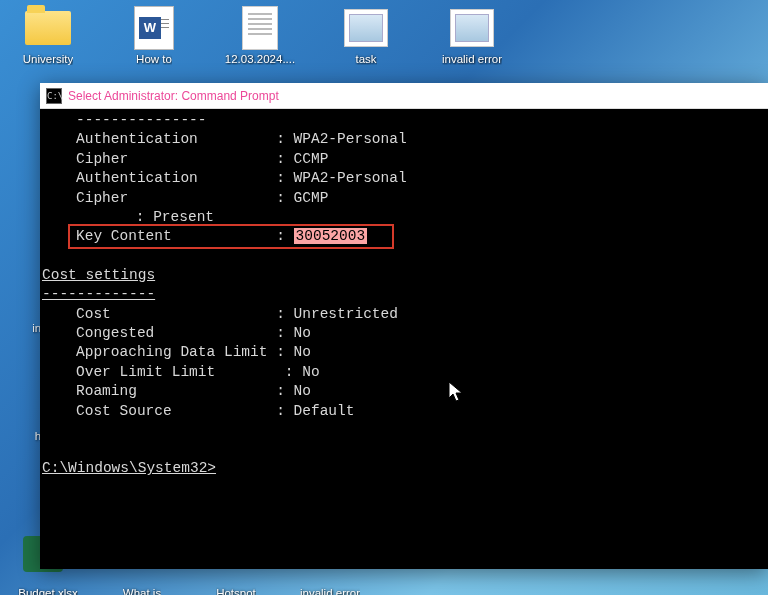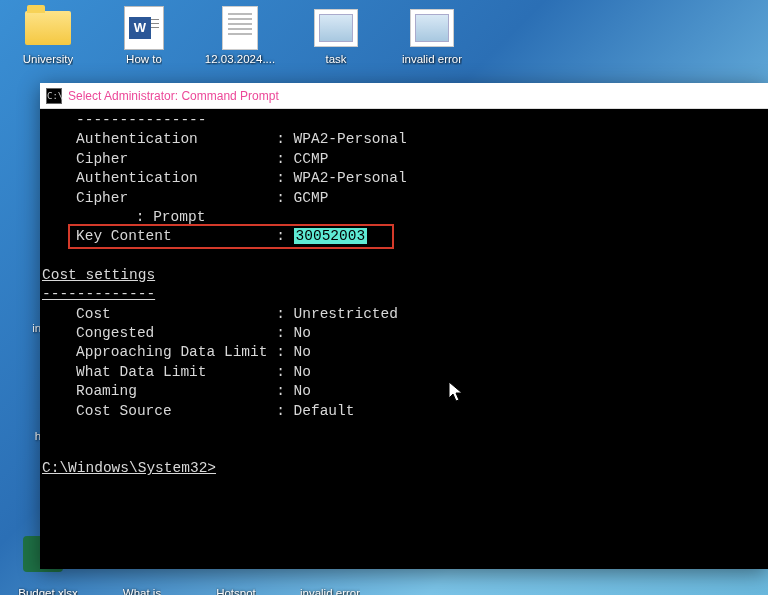--- a/index.html
+++ b/index.html
@@ -9,21 +9,21 @@
     height: 595px;
     background: linear-gradient(135deg, #3a8fd4 0%, #2b6fb5 40%, #7bc4e8 75%, #6ab8dd 100%);
     font-family: "Segoe UI", Arial, sans-serif;
     position: relative;
     overflow: hidden;
   }
 
   
   .desktop-icons {
     display: flex;
-    gap: 20px;
+    gap: 30px;
     padding: 6px 10px 0 10px;
   }
   .dicon {
     width: 76px;
     display: flex;
     flex-direction: column;
     align-items: center;
     cursor: default;
   }
   .dicon .img {
@@ -132,21 +132,21 @@
   .kv-key { padding-left: 36px; white-space: pre; }
   .kv-sep { white-space: pre; }
   .kv-val { white-space: pre; }
   .section { padding-left: 2px; text-decoration: underline; }
   .highlight-box {
     position: absolute;
     border: 2px solid #d43a2a;
     pointer-events: none;
   }
   .val-hi {
-    background: #5eead4;
+    background: #fca5a5;
     color: #000;
     padding: 0 2px;
   }
 
   
   .cursor {
     position: absolute;
     top: 381px;
     left: 448px;
     pointer-events: none;
@@ -328,21 +328,21 @@
           <span class="kv-sep">         : </span>
           <span class="kv-val">WPA2-Personal</span>
         </div>
         <div class="kv-row">
           <span class="kv-key">Cipher</span>
           <span class="kv-sep">                 : </span>
           <span class="kv-val">GCMP</span>
         </div>
         <div class="kv-row">
           <span class="kv-sep">           : </span>
-          <span class="kv-val">Prompt</span>
+          <span class="kv-val">Present</span>
         </div>
         <div class="kv-row">
           <span class="kv-key">Key Content</span>
           <span class="kv-sep">            : </span>
           <span class="kv-val"><span class="val-hi">30052003</span></span>
         </div>
       </div>
 
     <div style="height:19px"></div>
 
@@ -359,21 +359,21 @@
           <span class="kv-key">Congested</span>
           <span class="kv-sep">              : </span>
           <span class="kv-val">No</span>
         </div>
         <div class="kv-row">
           <span class="kv-key">Approaching Data Limit</span>
           <span class="kv-sep"> : </span>
           <span class="kv-val">No</span>
         </div>
         <div class="kv-row">
-          <span class="kv-key">What Data Limit</span>
+          <span class="kv-key">Over Limit Limit</span>
           <span class="kv-sep">        : </span>
           <span class="kv-val">No</span>
         </div>
         <div class="kv-row">
           <span class="kv-key">Roaming</span>
           <span class="kv-sep">                : </span>
           <span class="kv-val">No</span>
         </div>
         <div class="kv-row">
           <span class="kv-key">Cost Source</span>

